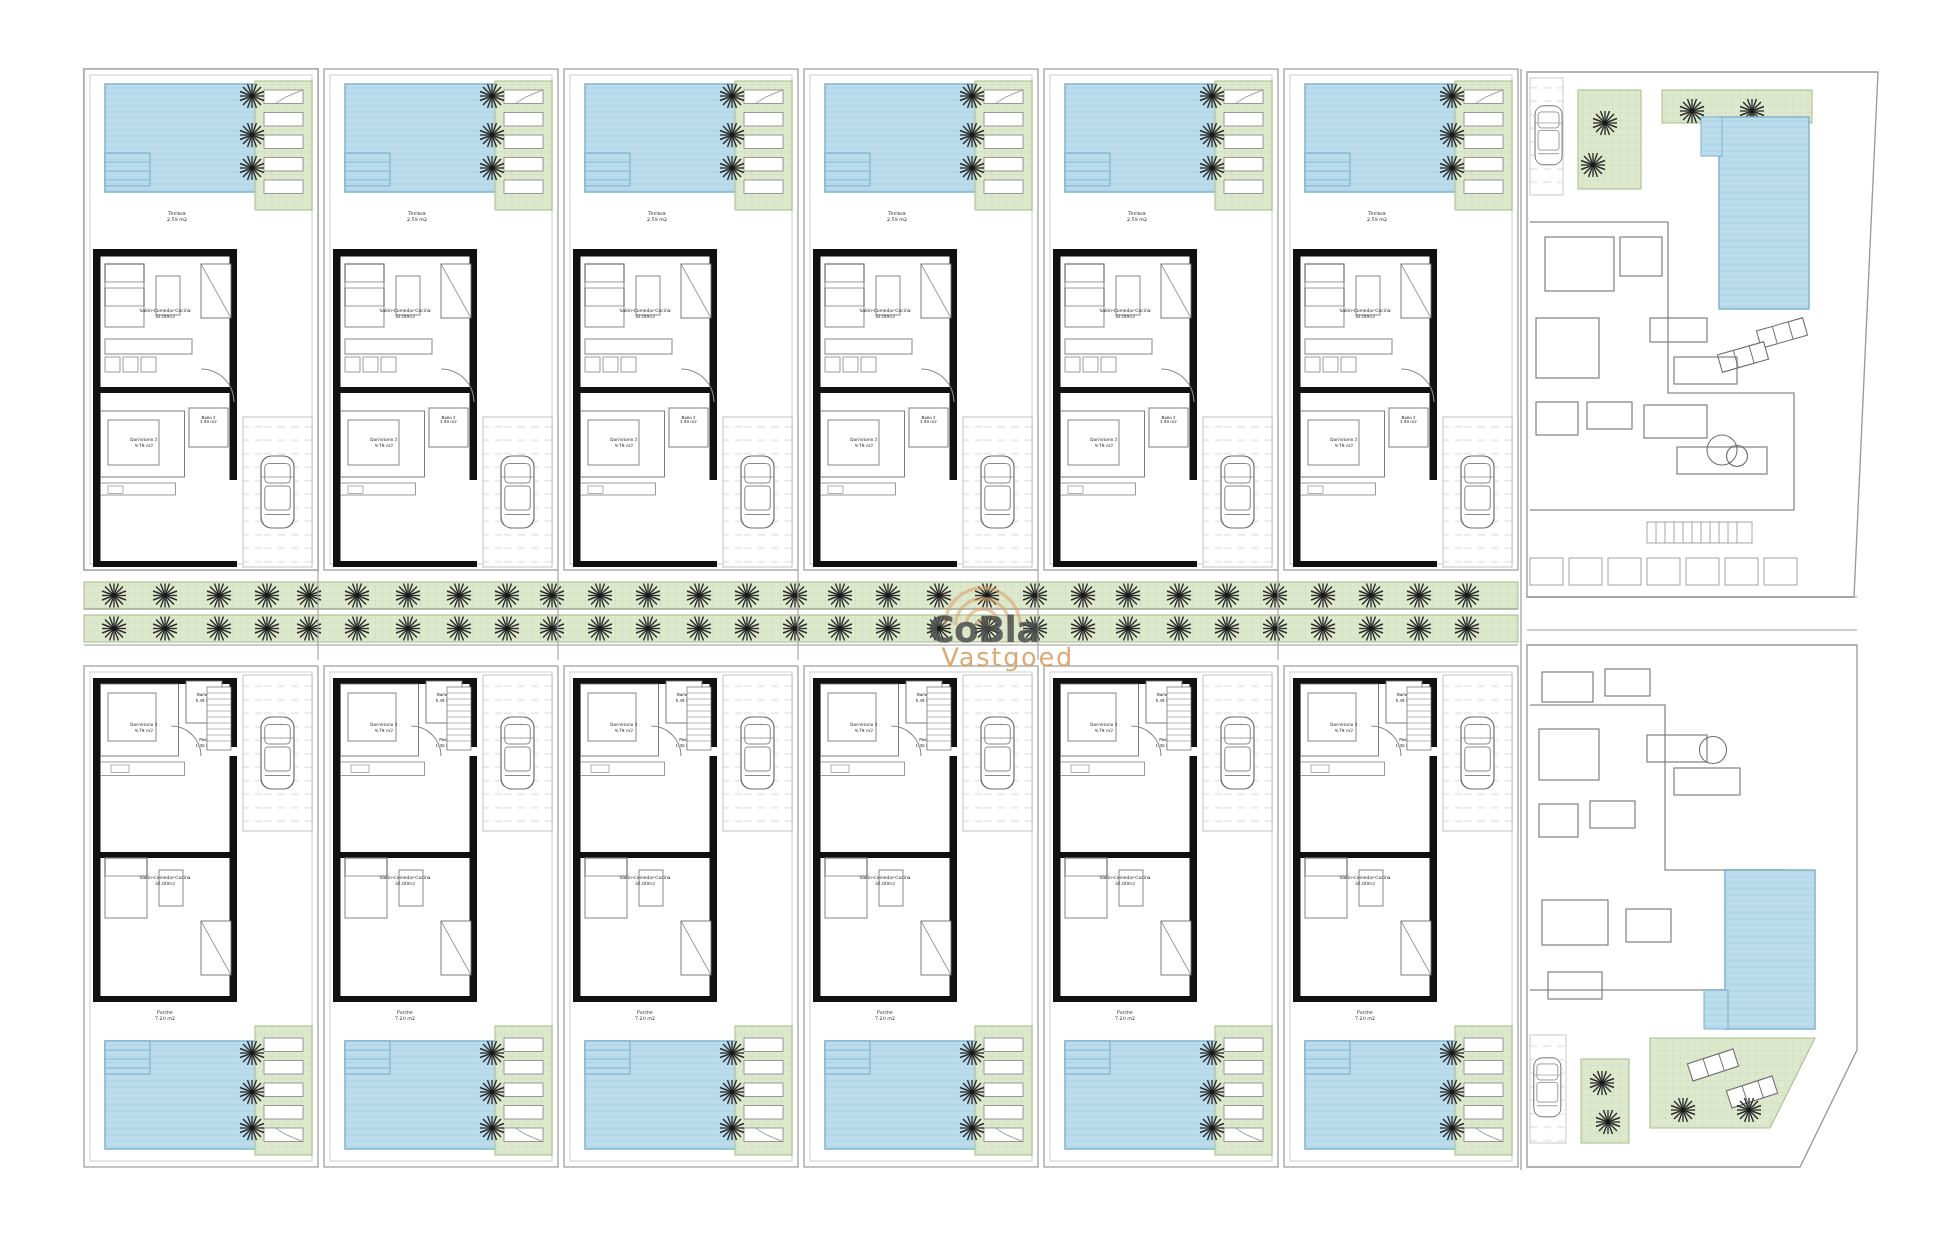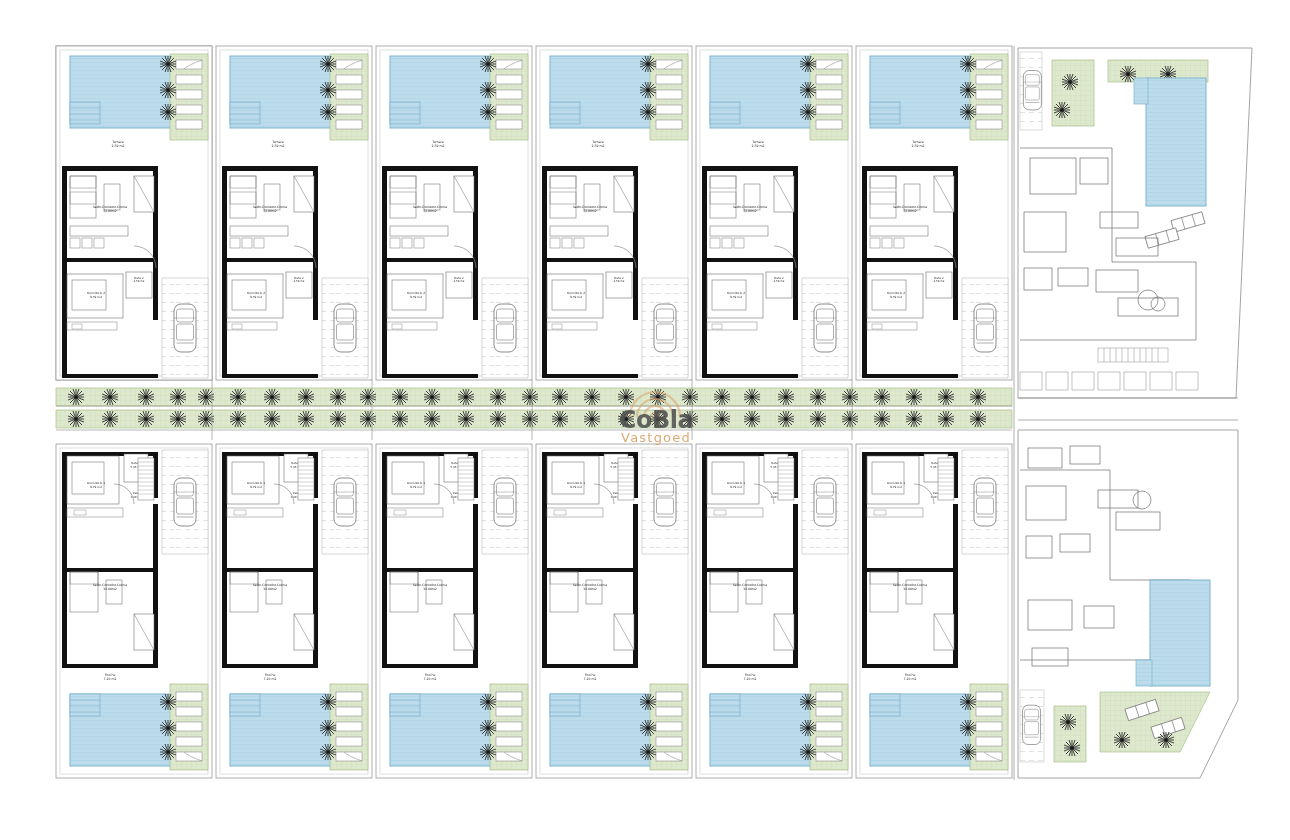--- a/index.html
+++ b/index.html
@@ -14,22 +14,22 @@
   
   #plan{position:absolute;left:0;top:0;width:1290px;height:840px;}
 
   
   #watermark{position:absolute;left:596px;top:388px;width:120px;height:66px;
              pointer-events:none;}
   #wm-logo{position:absolute;left:30px;top:0px;width:58px;height:30px;opacity:.55;}
   #wm-cobla{position:absolute;left:0px;top:20px;width:120px;text-align:center;
             font-family:"DejaVu Sans",sans-serif;font-size:24px;font-weight:bold;
             color:#4d4d4d;opacity:.85;letter-spacing:-.5px;line-height:1;}
-  #wm-vast{position:absolute;left:0px;top:43px;width:120px;text-align:center;
-           font-family:"DejaVu Sans",sans-serif;font-size:13px;
+  #wm-vast{position:absolute;left:0px;top:43px;width:120px;text-align:right;
+           font-family:"DejaVu Sans",sans-serif;font-size:17px;
            color:#d9a066;opacity:.9;letter-spacing:1.2px;line-height:1;}
 </style>
 </head>
 <body>
 
 <div id="labels-top">
   <div class="unit-label" style="left:68px;top:12px;">V1</div>
   <div class="unit-label" style="left:222px;top:12px;">V2</div>
   <div class="unit-label" style="left:380px;top:12px;">V3</div>
   <div class="unit-label" style="left:540px;top:12px;">V4</div>

